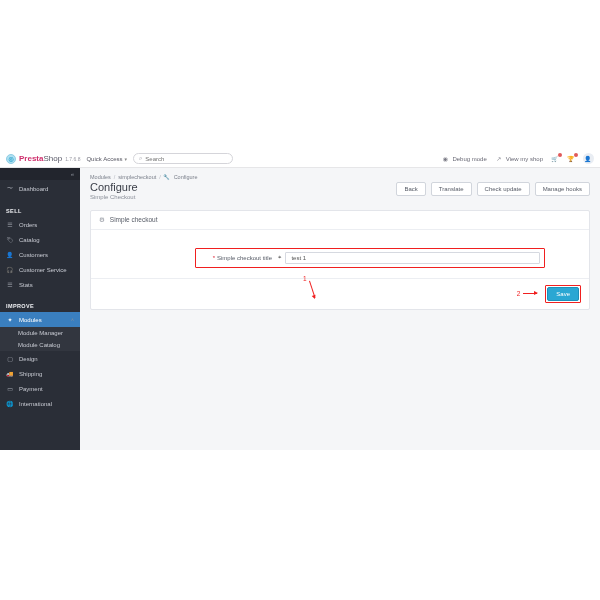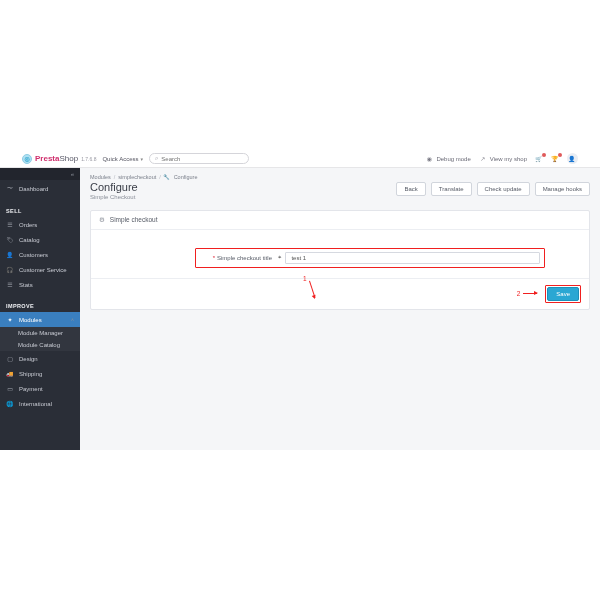--- a/index.html
+++ b/index.html
@@ -13,21 +13,21 @@
     overflow: hidden;
     font-size: 6px;
   }
   
   .topbar {
     position: absolute;
     left: 0; top: 0; width: 100%; height: 18px;
     background: #fff;
     border-bottom: 1px solid #e6e6e8;
     display: flex; align-items: center;
-    padding: 0 22px;
+    padding: 0 6px;
     gap: 6px;
   }
   .brand { display: flex; align-items: center; gap: 3px; }
   .brand-logo {
     width: 10px; height: 10px; border-radius: 50%;
     background: #aee0f2;
     border: 1px solid #8fcde4;
     display: flex; align-items: center; justify-content: center;
     color: #2aa2cc; font-size: 6px; font-weight: bold;
   }

